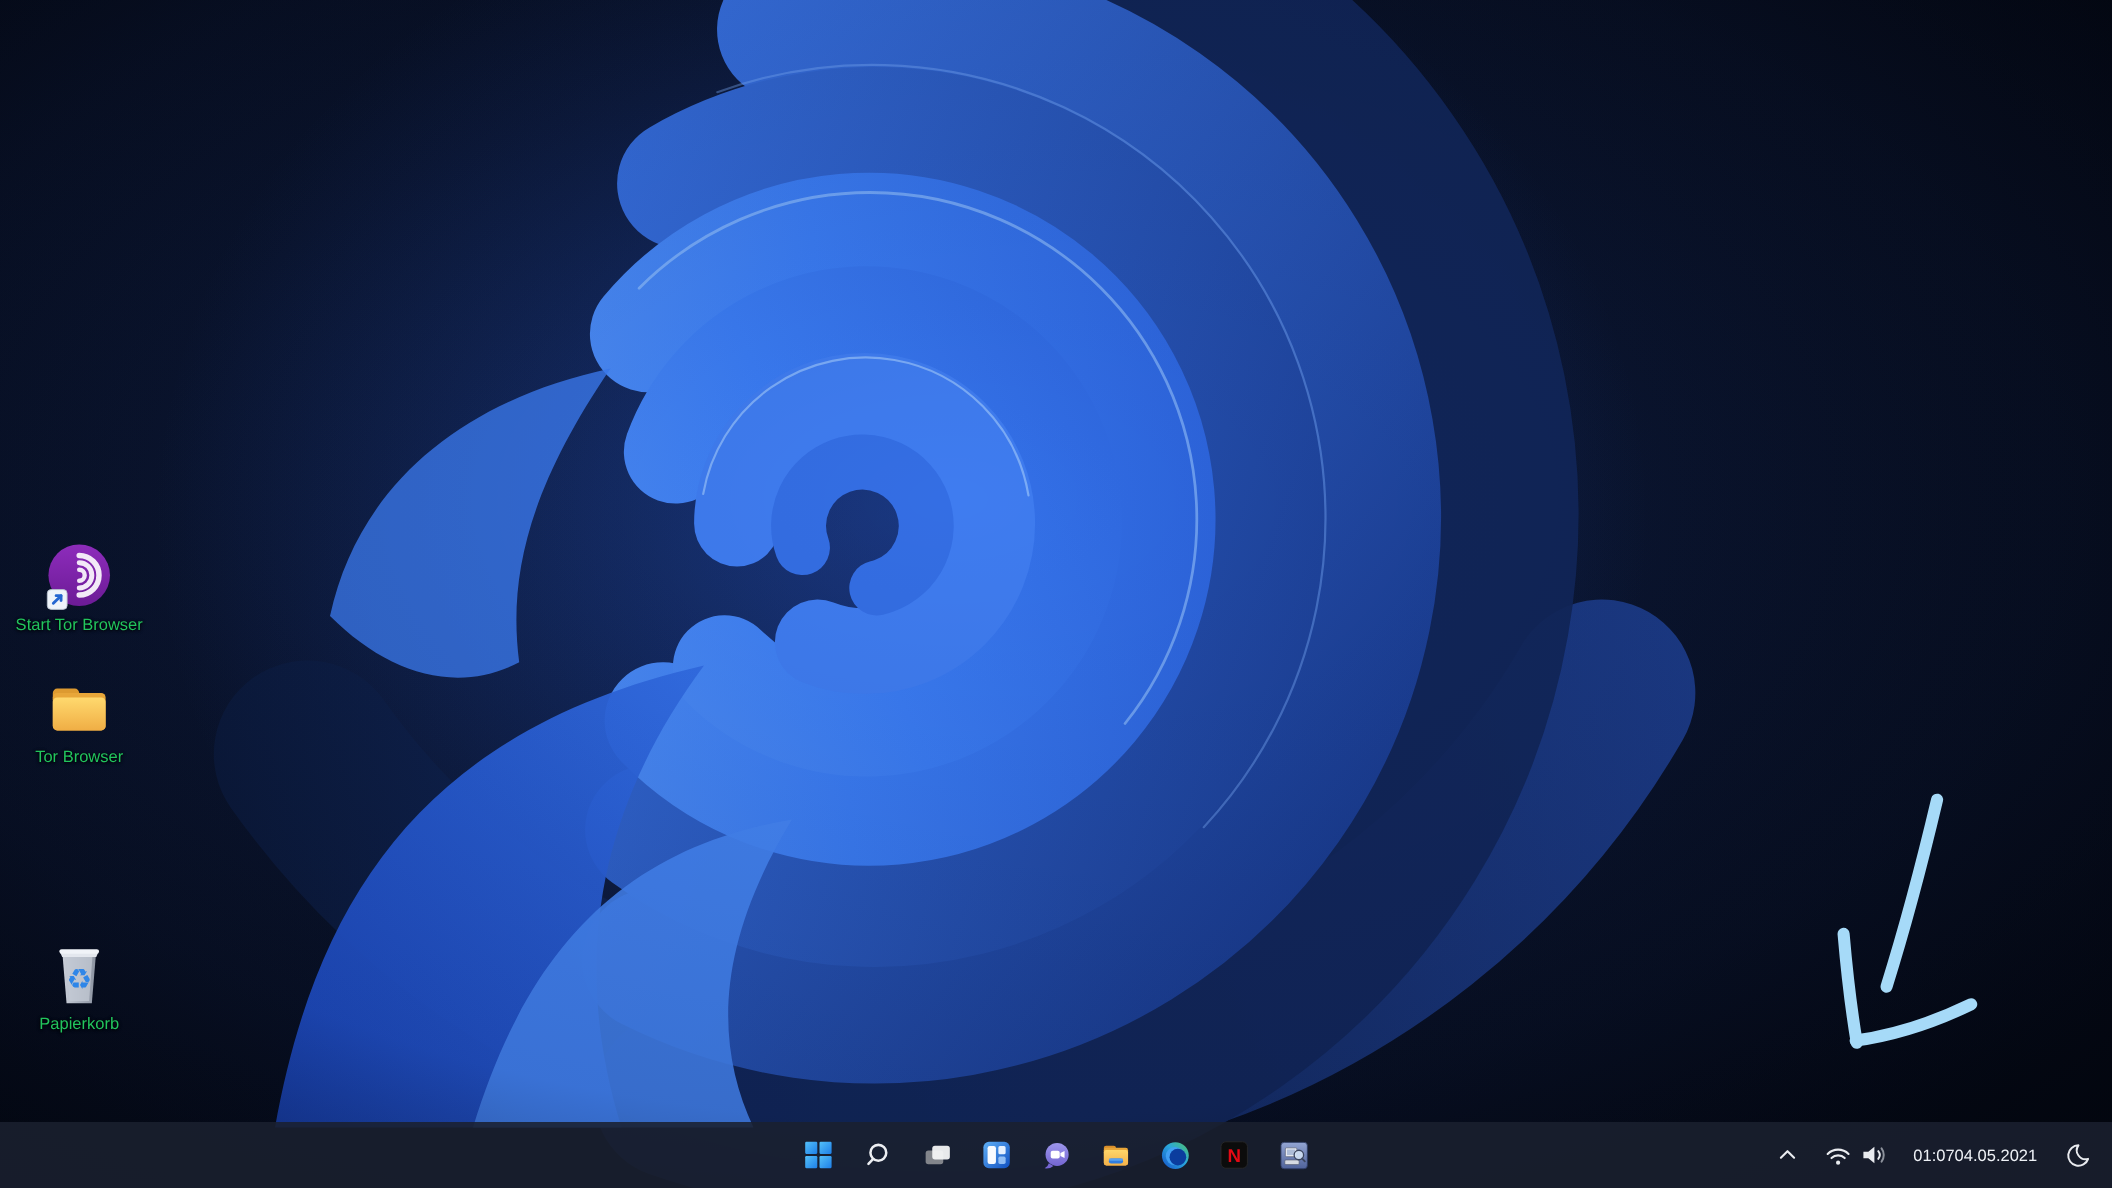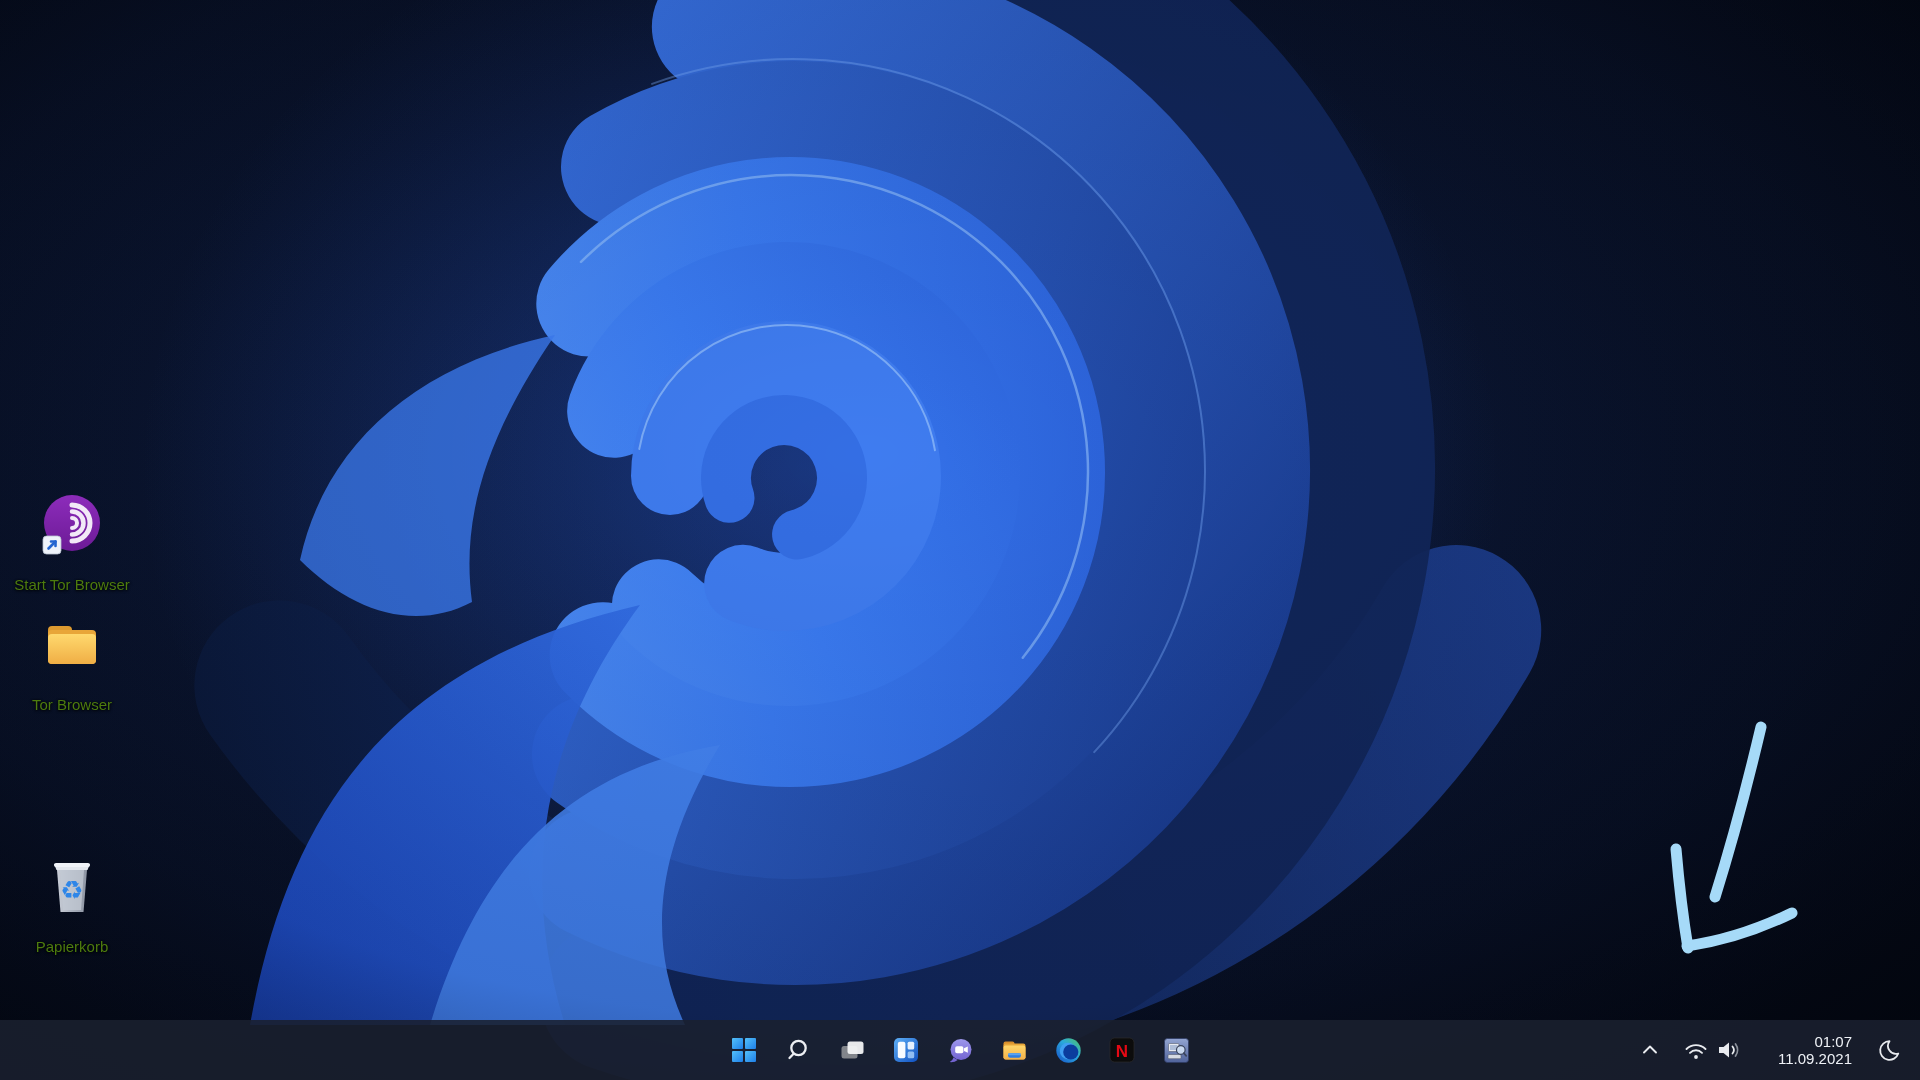--- a/index.html
+++ b/index.html
@@ -5,39 +5,39 @@
   html,body{margin:0;padding:0;width:1920px;height:1080px;overflow:hidden;
     font-family:"Liberation Sans","DejaVu Sans",sans-serif;background:#060b18;}
   .stage{position:relative;width:1920px;height:1080px;overflow:hidden;}
   .wallpaper{position:absolute;inset:0;z-index:0;}
   .annotation{position:absolute;inset:0;z-index:3;pointer-events:none;}
 
   
   .desktop-icon{position:absolute;width:124px;display:flex;flex-direction:column;
     align-items:center;z-index:2;cursor:default;}
   .desktop-icon .ico{height:62px;display:flex;align-items:center;justify-content:center;}
-  .desktop-icon .lbl{margin-top:20px;font-size:15px;line-height:17px;color:#4d7c0f;
+  .desktop-icon .lbl{margin-top:4px;font-size:15px;line-height:17px;color:#22c55e;
     text-align:center;text-shadow:0 1px 3px rgba(0,0,0,.95),0 0 2px rgba(0,0,0,.8);}
 
   
   .watermark{position:absolute;right:8px;bottom:64px;z-index:2;text-align:right;
     color:rgba(224,229,236,.88);font-size:16.5px;line-height:19px;
     text-shadow:0 1px 2px rgba(0,0,0,.4);}
 
   
   .taskbar{position:absolute;left:0;right:0;bottom:0;height:60px;z-index:4;
     background:rgba(26,32,47,.88);display:flex;align-items:center;}
   .tb-center{position:absolute;left:50%;transform:translateX(-50%);display:flex;
     align-items:center;gap:14px;}
   .tb-btn{width:40px;height:40px;border-radius:6px;display:flex;align-items:center;
     justify-content:center;cursor:pointer;}
   .tray{position:absolute;right:10px;display:flex;align-items:center;gap:6px;}
   .tray-btn{height:40px;border-radius:6px;display:flex;align-items:center;
     justify-content:center;cursor:pointer;padding:0 6px;}
-  .clock{display:flex;flex-direction:column;align-items:flex-end;justify-content:center;
+  .clock{display:flex;flex-direction:row;align-items:flex-end;justify-content:center;
     color:#eef1f6;font-size:15px;line-height:17px;padding:0 8px;min-width:88px;}
 </style>
 </head>
 <body>
 
 <div class="stage">
 
   <svg class="wallpaper" viewBox="0 0 1920 1080" width="1920" height="1080" preserveAspectRatio="none">
     <defs>
       <radialGradient id="bgGrad" cx="43%" cy="42%" r="72%">
@@ -304,21 +304,21 @@
         </svg>
         <svg width="28" height="24" viewBox="0 0 28 24" style="margin-left:7px;">
           <path d="M3 9 H7.5 L13 4.5 V19.5 L7.5 15 H3 Z" fill="#e9ebef"></path>
           <path d="M16.5 8.5 a5.5 5.5 0 0 1 0 7" fill="none" stroke="#e9ebef" stroke-width="1.8" stroke-linecap="round"></path>
           <path d="M19.5 6 a10 10 0 0 1 0 12" fill="none" stroke="#8c919b" stroke-width="1.8" stroke-linecap="round"></path>
         </svg>
       </div>
 
       <div class="clock">
         <span>01:07</span>
-        <span>11.09.2021</span>
+        <span>04.05.2021</span>
       </div>
 
       <div class="tray-btn" style="width:32px;">
         <svg width="25" height="25" viewBox="0 0 25 25">
           <path d="M13.5 3.2 a9.3 9.3 0 1 0 8.8 12.3 a8 8 0 0 1 -8.8 -12.3 Z" fill="none" stroke="#e9ebef" stroke-width="1.8" stroke-linejoin="round"></path>
         </svg>
       </div>
     </div>
   </div>
 </div>

